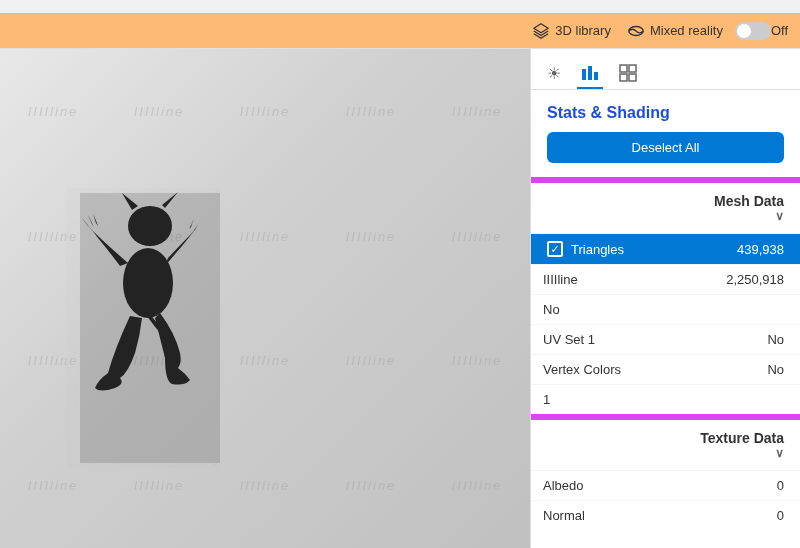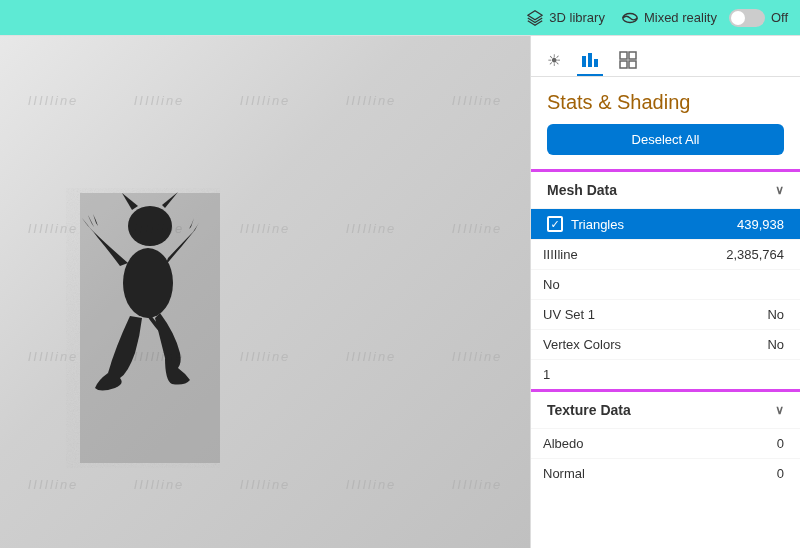--- a/index.html
+++ b/index.html
@@ -9,45 +9,46 @@
       overflow: hidden;
       font-family: 'Segoe UI', Arial, sans-serif;
       display: flex;
       flex-direction: column;
       background: #f0f0f0;
     }
 
     
     .top-bar {
       height: 36px;
-      background: #5eead4;
+      background: #fdba74;
       display: flex;
       align-items: center;
       justify-content: flex-end;
       padding: 0 12px;
       border-bottom: 1px solid #e0e0e0;
       flex-shrink: 0;
+      margin-top: 13px;
     }
     .top-bar-item {
       display: flex;
       align-items: center;
       gap: 5px;
       font-size: 13px;
       color: #333;
       margin-left: 16px;
       cursor: pointer;
     }
     .top-bar-item .icon-svg {
       width: 18px;
       height: 18px;
     }
     .toggle-container {
       display: flex;
       align-items: center;
-      gap: 6px;
+      gap: 0;
       font-size: 13px;
       color: #333;
       margin-left: 12px;
     }
     .toggle {
       width: 36px;
       height: 18px;
       background: #ccc;
       border-radius: 9px;
       position: relative;
@@ -132,49 +133,50 @@
       display: flex;
       align-items: center;
     }
 
     .panel-tab.active {
       border-bottom: 2px solid #0078d4;
       color: #0078d4;
     }
 
     .panel-title {
-      font-size: 20px;
-      font-weight: 400;
-      color: #a16207;
+      font-size: 16px;
+      font-weight: 700;
+      color: #1d4ed8;
       padding: 14px 16px 10px;
     }
 
     .deselect-btn {
       margin: 0 16px 14px;
       background: #0078d4;
       color: #fff;
       border: none;
       border-radius: 6px;
       padding: 8px 0;
       font-size: 13px;
       cursor: pointer;
       width: calc(100% - 32px);
       text-align: center;
     }
 
     .section-header {
       display: flex;
-      align-items: center;
+      align-items: flex-end;
       justify-content: space-between;
       padding: 10px 16px;
       font-size: 14px;
       font-weight: 600;
       color: #333;
-      border-top: 3px solid #d946ef;
+      border-top: 6px solid #d946ef;
       cursor: pointer;
+      flex-direction: column;
     }
 
     .data-row {
       display: flex;
       align-items: center;
       padding: 7px 16px 7px 12px;
       font-size: 13px;
       color: #333;
       border-top: 1px solid #f5f5f5;
     }
@@ -352,21 +354,21 @@
     </div>
 
     <div class="data-row highlighted">
       <div class="checkbox-icon"></div>
       <span class="row-label">Triangles</span>
       <span class="row-value">439,938</span>
     </div>
 
     <div class="data-row">
       <span class="row-label">IIIIline</span>
-      <span class="row-value">2,385,764</span>
+      <span class="row-value">2,250,918</span>
     </div>
 
     <div class="data-row">
       <span class="row-value">No</span>
     </div>
 
     <div class="data-row">
       <span class="row-label">UV Set 1</span>
       <span class="row-value">No</span>
     </div>

